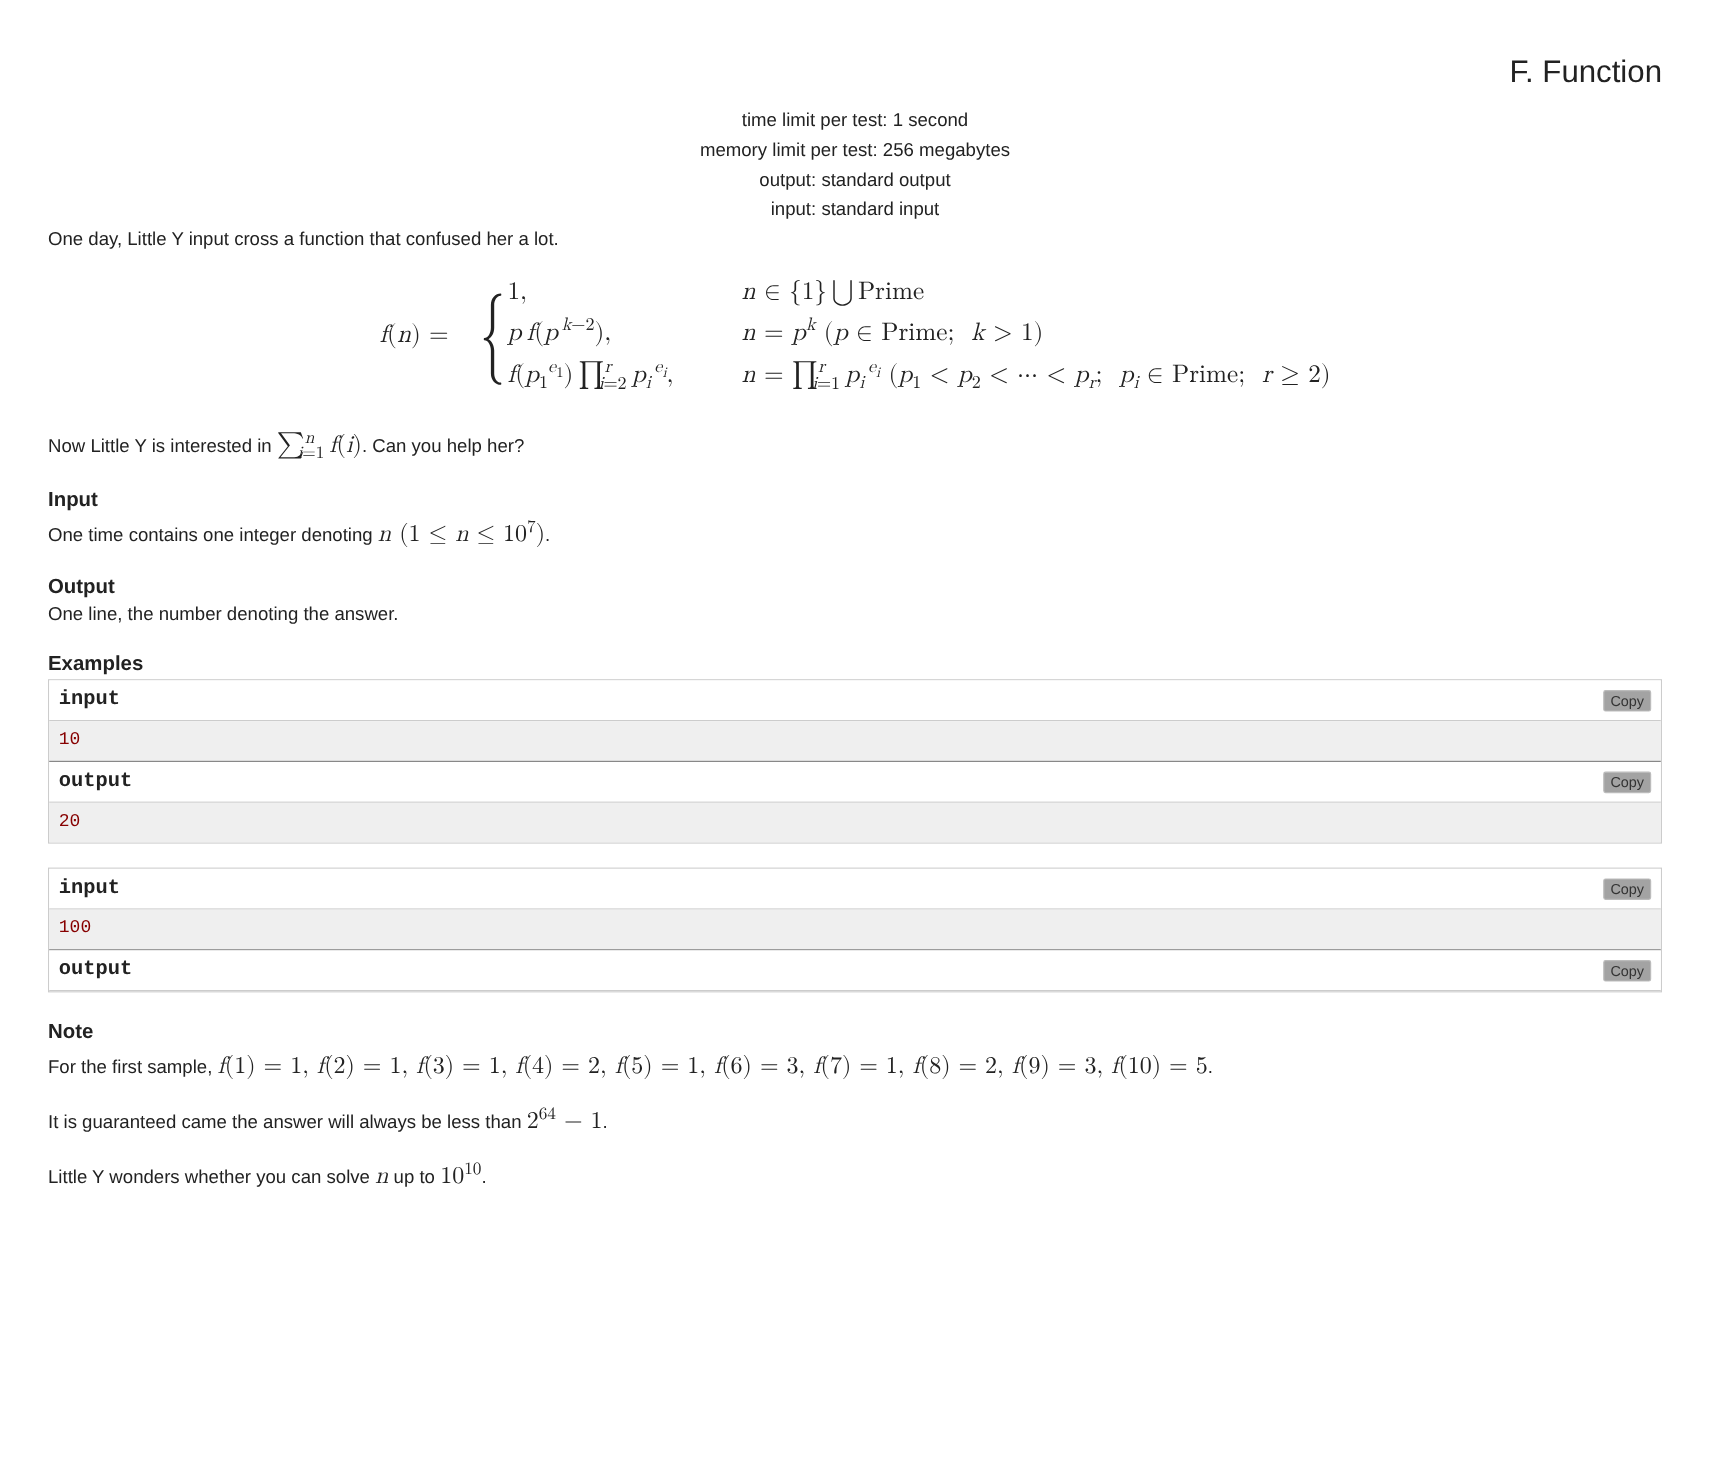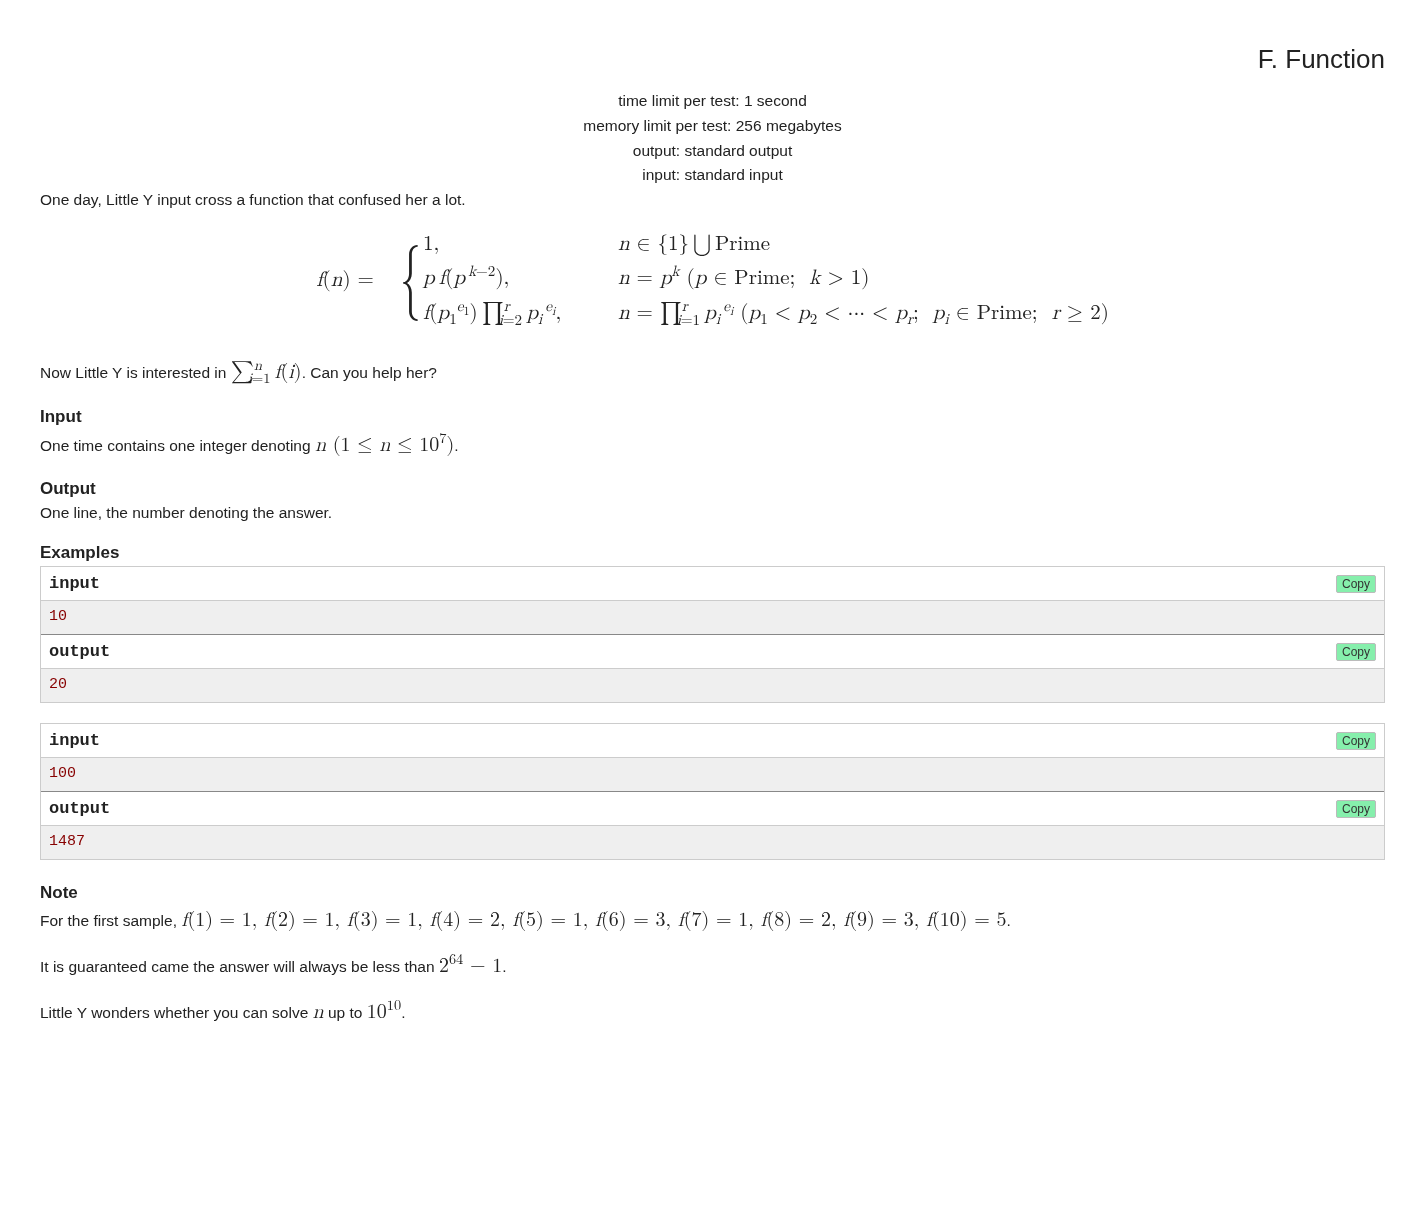--- a/index.html
+++ b/index.html
@@ -82,21 +82,21 @@
     }
     .example-block .io-header .io-label {
       font-family: 'Consolas', 'Courier New', monospace;
       font-weight: bold;
       font-size: 17px;
     }
     .copy-btn {
       font-family: Verdana, Arial, sans-serif;
       font-size: 12px;
       border: 1px solid #bbb;
-      background: #86efac;
+      background: #a3a3a3;
       padding: 1px 5px;
       cursor: pointer;
       border-radius: 2px;
       color: #333;
       text-align: right;
     }
     .io-content {
       font-family: 'Consolas', 'Courier New', monospace;
       font-size: 15px;
       color: #870000;
@@ -184,21 +184,20 @@
     <div class="example-block">
       <div class="io-header">
         <span class="io-label">input</span>
         <button class="copy-btn">Copy</button>
       </div>
       <div class="io-content mid">100</div>
       <div class="io-header">
         <span class="io-label">output</span>
         <button class="copy-btn">Copy</button>
       </div>
-      <div class="io-content">1487</div>
     </div>
   </div>
 
 <div class="section-title">Note</div>
 <div class="paragraph">
   <span>For the first sample, </span><span class="math-inline" id="fvals"><span class="italic">f</span>(1)&nbsp;=&nbsp;1, <span class="italic">f</span>(2)&nbsp;=&nbsp;1, <span class="italic">f</span>(3)&nbsp;=&nbsp;1, <span class="italic">f</span>(4)&nbsp;=&nbsp;2, <span class="italic">f</span>(5)&nbsp;=&nbsp;1, <span class="italic">f</span>(6)&nbsp;=&nbsp;3, <span class="italic">f</span>(7)&nbsp;=&nbsp;1, <span class="italic">f</span>(8)&nbsp;=&nbsp;2, <span class="italic">f</span>(9)&nbsp;=&nbsp;3, <span class="italic">f</span>(10)&nbsp;=&nbsp;5</span><span>.</span>
 </div>
 
 <div class="paragraph">
   <span>It is guaranteed came the answer will always be less than </span><span class="math-inline">2<sup>64</sup>&nbsp;−&nbsp;1</span><span>.</span>

